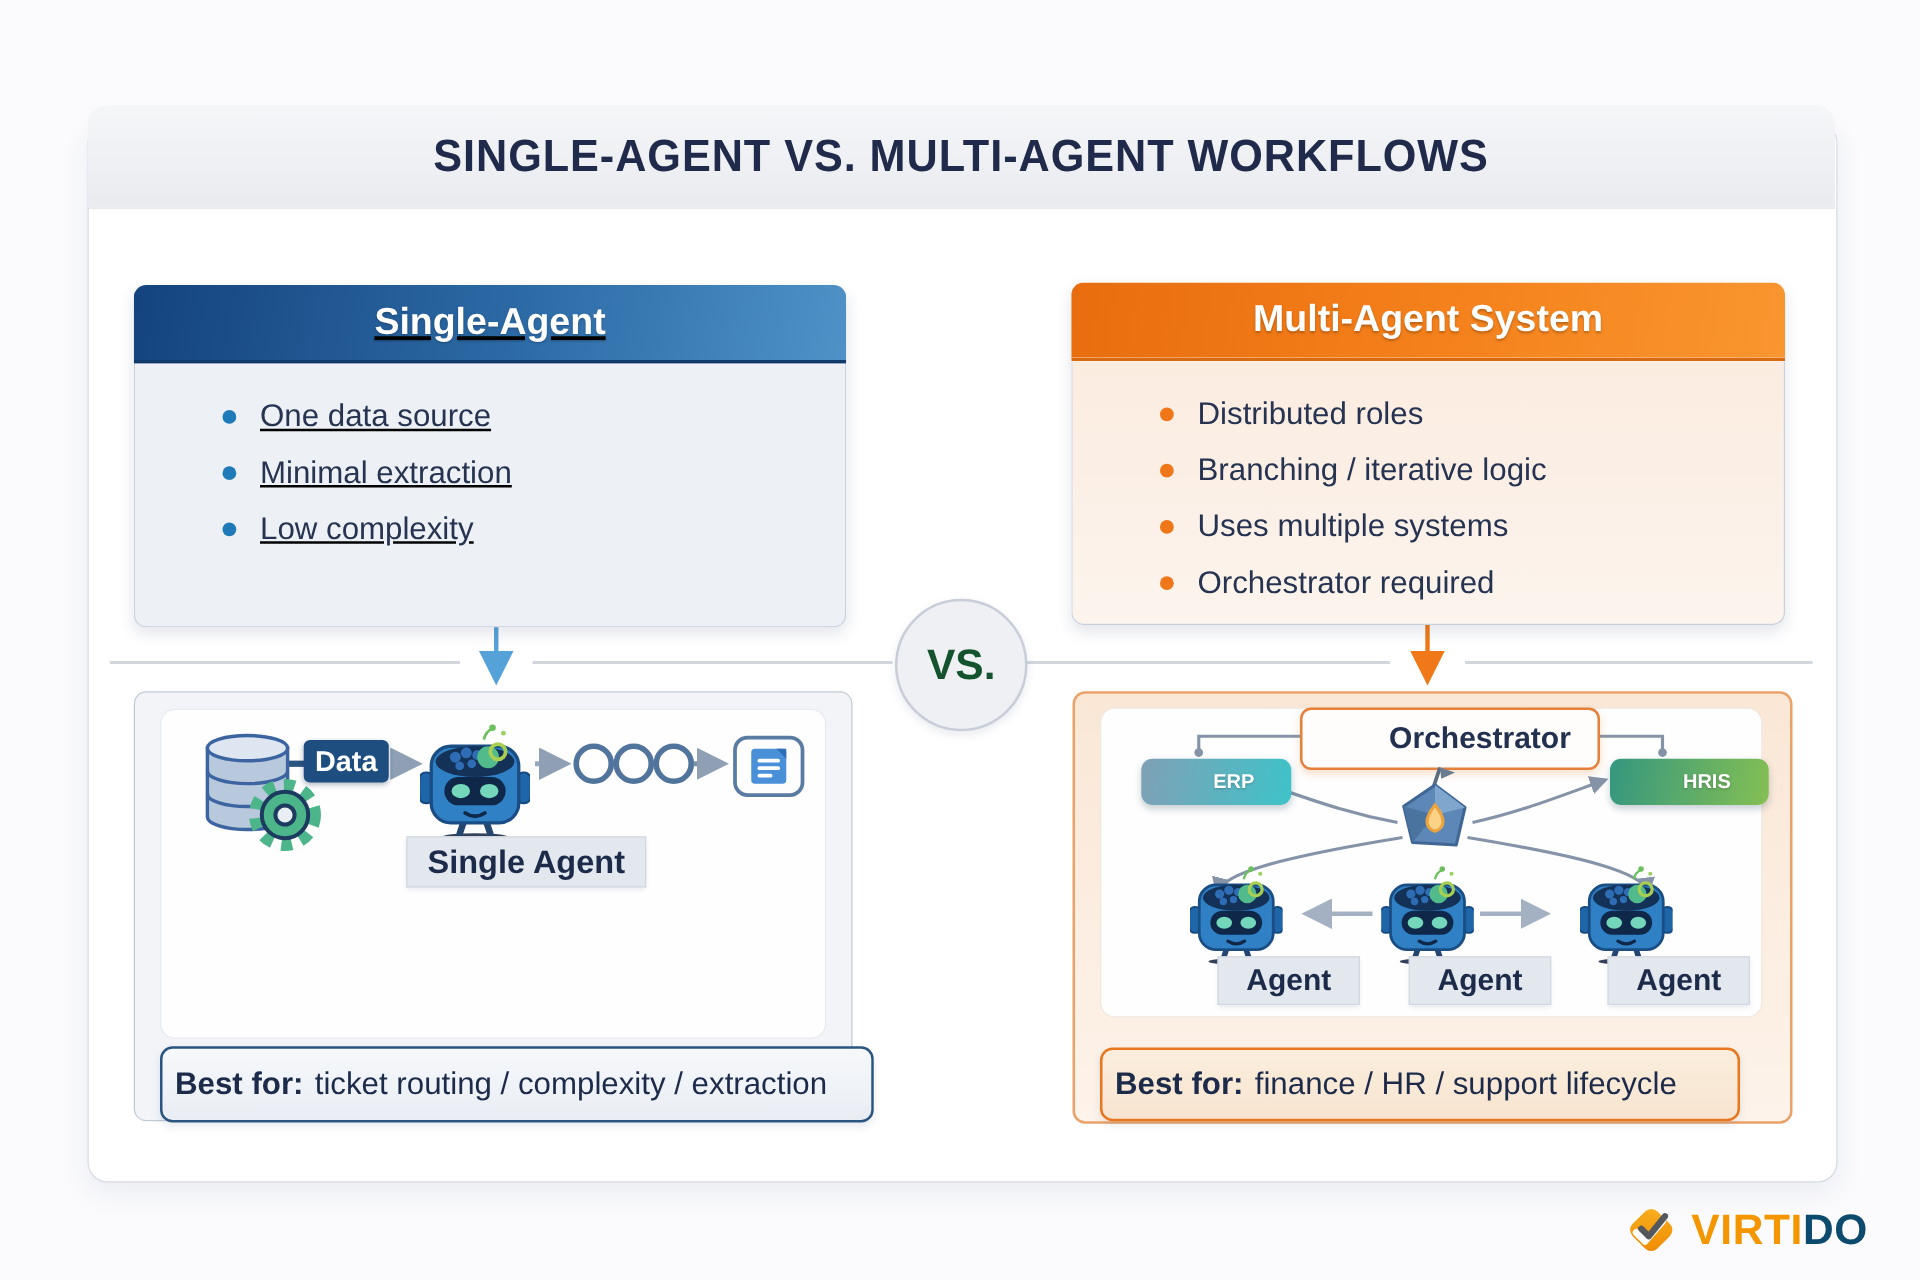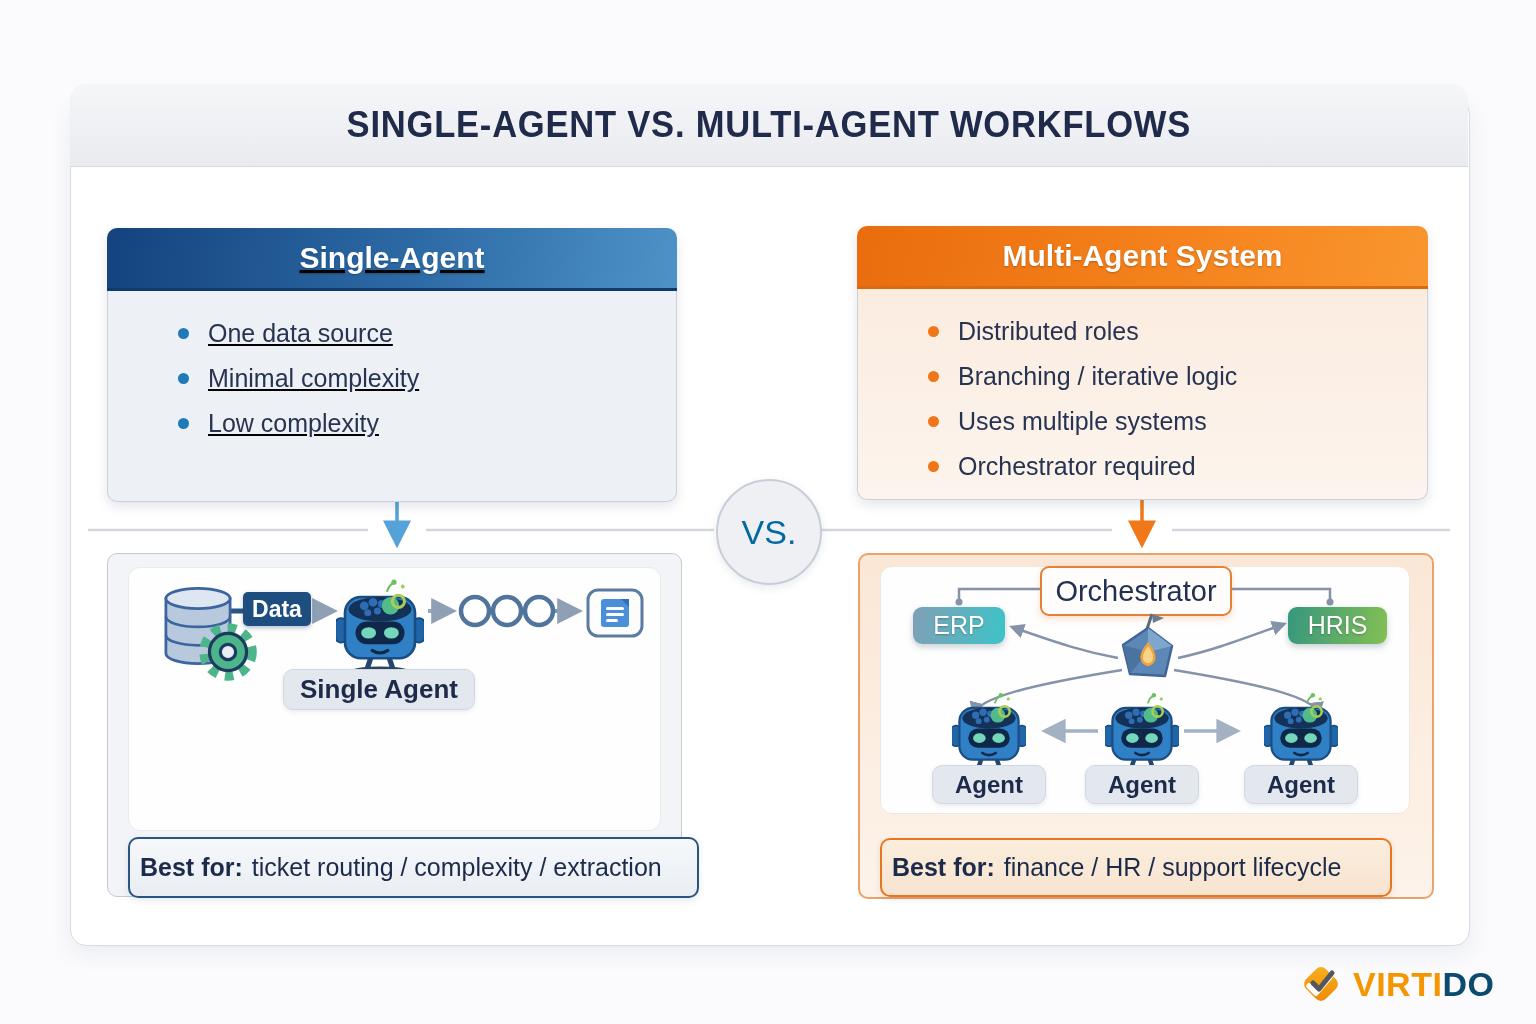--- a/index.html
+++ b/index.html
@@ -60,21 +60,21 @@
   .bullet-dot{width:11px;height:11px;border-radius:50%;margin-right:19px;flex:0 0 11px;}
   .card-blue .bullet-dot{background:#1f7ab8;}
   .card-orange .bullet-dot{background:#f0761a;}
   .bullet-text{font-size:25px;color:#263452;}
   
   .vs-circle{
     left:716px;top:479px;width:102px;height:102px;border-radius:50%;
     background:#eef0f4;border:2px solid #c8cdd8;
     box-shadow:0 3px 8px rgba(40,60,100,.10);
     display:flex;align-items:center;justify-content:center;
-    font-size:34px;font-weight:400;color:#0369a1;z-index:3;
+    font-size:34px;font-weight:700;color:#14532d;z-index:3;
   }
   
   .section{border-radius:10px;z-index:1;}
   .section-blue{
     left:107px;top:553px;width:573px;height:342px;
     background:#f2f4f8;border:1.5px solid #c2cad6;
   }
   .section-orange{
     left:858px;top:553px;width:572px;height:342px;
     background:linear-gradient(180deg,#fae7d6,#fdf3ea);
@@ -103,40 +103,43 @@
   .bf-text{margin-left:9px;white-space:nowrap;}
   
   .data-box{
     left:243px;top:592px;width:68px;height:34px;
     background:#1d4e7f;border-radius:5px;z-index:3;
     display:flex;align-items:center;justify-content:center;
     color:#fff;font-weight:700;font-size:23px;
     box-shadow:0 2px 4px rgba(20,40,80,.3);
   }
   .pill{
-    background:#e3e7ee;border:1px solid #d2d8e2;border-radius:10px;
+    background:#e3e7ee;border:1px solid #d2d8e2;border-radius:0;
     display:flex;align-items:center;justify-content:center;
     color:#1d2b4a;font-weight:700;z-index:3;
     box-shadow:0 2px 4px rgba(40,60,100,.10);
+    margin-left:42px;
   }
   .single-agent-pill{left:283px;top:669px;width:190px;height:39px;font-size:26px;}
   .agent-pill{width:112px;height:37px;top:765px;font-size:24px;}
   .orchestrator-box{
     left:1040px;top:566px;width:188px;height:46px;
     background:#fffdfb;border:2px solid #e4803a;border-radius:9px;z-index:3;
     display:flex;align-items:center;justify-content:center;
-    font-size:29px;font-weight:400;color:#233150;
+    font-size:24px;font-weight:700;color:#233150;
     box-shadow:0 3px 7px rgba(230,130,50,.25);
+    padding-left:48px;
   }
   .sys-box{
     top:607px;height:37px;border-radius:9px;z-index:3;
     display:flex;align-items:center;justify-content:center;
-    color:#fff;font-weight:400;font-size:25px;
+    color:#fff;font-weight:700;font-size:16px;
     text-shadow:0 1px 2px rgba(0,0,0,.25);
     box-shadow:0 3px 6px rgba(40,70,90,.25);
+    padding-left:28px;
   }
   .erp-box{left:913px;width:92px;background:linear-gradient(100deg,#7fa0b6,#3ec3c8);}
   .hris-box{left:1288px;width:99px;background:linear-gradient(100deg,#35977f,#84bf53);}
   .icon-layer{z-index:3;}
   .connector-layer{left:0;top:0;width:1536px;height:1024px;z-index:2;pointer-events:none;}
   
   .logo{
     left:1297px;top:958px;height:52px;display:flex;align-items:center;z-index:5;
   }
   .logo-text{font-size:34px;font-weight:800;letter-spacing:.5px;margin-left:8px;}
@@ -181,21 +184,21 @@
 
 <div class="abs card card-blue" style="left:107px;top:228px;width:570px;text-decoration:underline;">
   <div class="card-header">Single-Agent</div>
   <div class="card-body">
     <div class="bullet-item">
       <span class="bullet-dot"></span>
       <span class="bullet-text">One data source</span>
     </div>
     <div class="bullet-item">
       <span class="bullet-dot"></span>
-      <span class="bullet-text">Minimal complexity</span>
+      <span class="bullet-text">Minimal extraction</span>
     </div>
     <div class="bullet-item">
       <span class="bullet-dot"></span>
       <span class="bullet-text">Low complexity</span>
     </div>
   </div>
 </div>
 
 <div class="abs card card-orange" style="left:857px;top:226px;width:571px;">
   <div class="card-header">Multi-Agent System</div>

